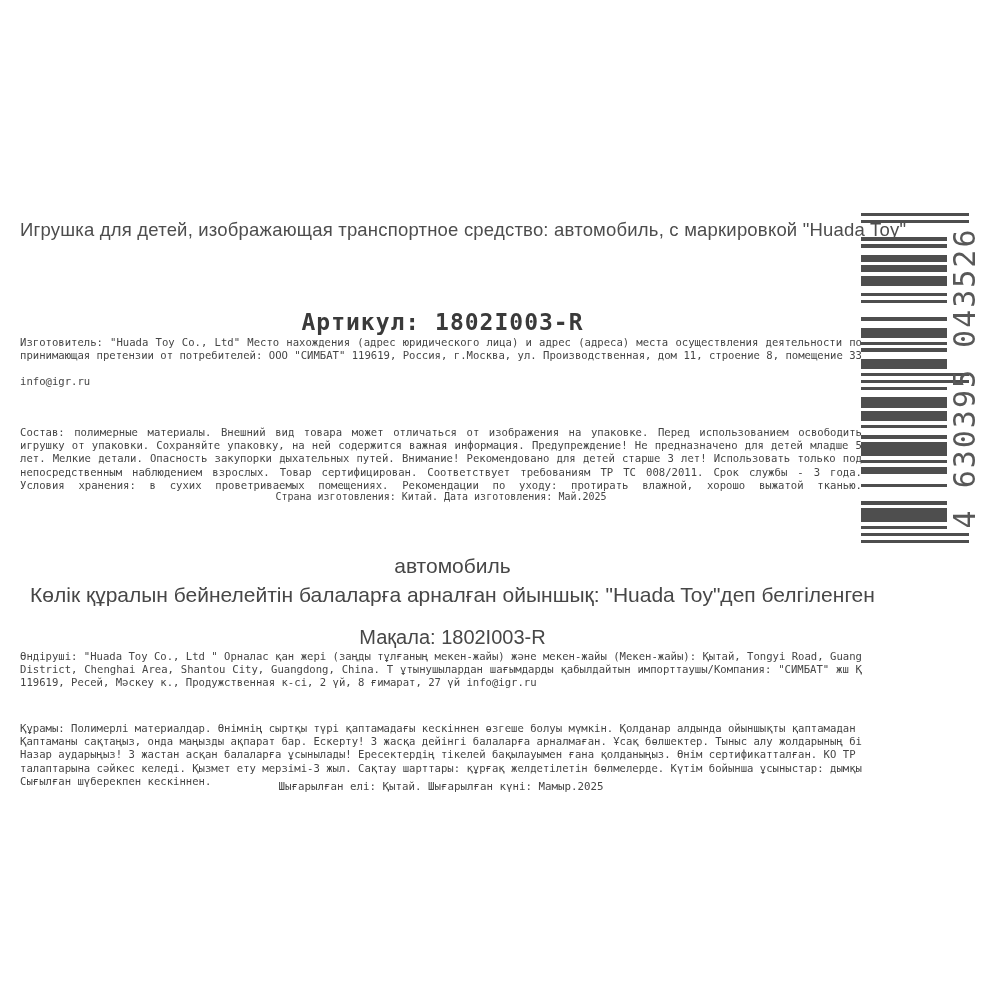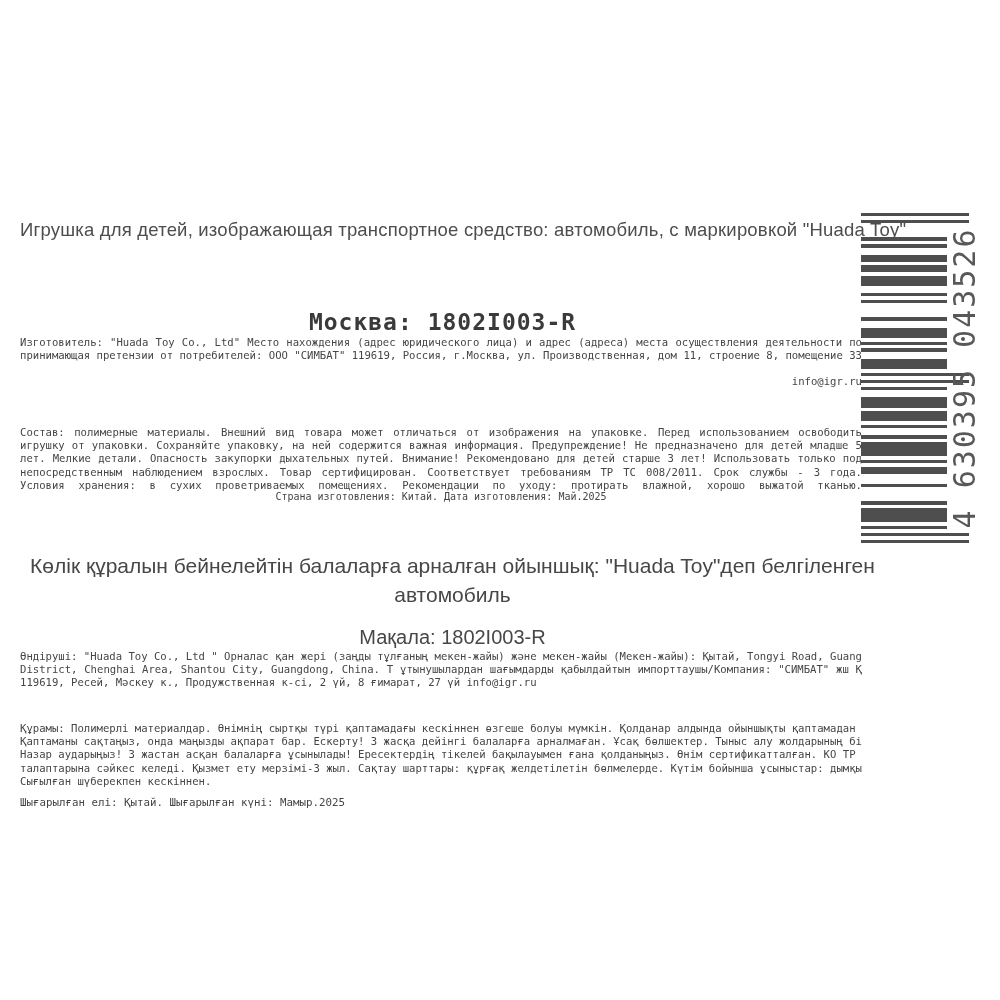--- a/index.html
+++ b/index.html
@@ -44,21 +44,21 @@
     text-align-last: justify;
     overflow: hidden;
   }
   .mono-block.last-left .tline:last-child {
     text-align-last: left;
   }
   .ru-manufacturer { top: 336px; }
   .ru-email {
     position: absolute;
     left: 20px; top: 375px; width: 842px;
-    text-align: right;
+    text-align: left;
     font-family: "DejaVu Sans Mono", monospace;
     font-size: 10.6px; line-height: 13.2px;
     color: #454545;
   }
   .ru-composition { top: 426px; }
   .ru-country {
     position: absolute;
     left: 20px; top: 491px; width: 842px;
     text-align: center;
     font-family: "DejaVu Sans Mono", monospace;
@@ -78,22 +78,22 @@
     position: absolute;
     left: 30px; top: 606px; width: 845px;
     text-align: center;
     font-size: 20px;
     color: #474747;
   }
   .kz-manufacturer { top: 650px; }
   .kz-composition { top: 722px; }
   .kz-country {
     position: absolute;
-    left: 20px; top: 796px; width: 842px;
-    text-align: left;
+    left: 20px; top: 780px; width: 842px;
+    text-align: center;
     font-family: "DejaVu Sans Mono", monospace;
     font-size: 10.8px;
     color: #454545;
   }
   
   .barcode-wrap {
     position: absolute;
     left: 761px; top: 313px;
     width: 330px; height: 130px;
     transform: rotate(-90deg);
@@ -119,41 +119,41 @@
     white-space: nowrap;
   }
 </style>
 </head>
 <body>
 
 <div class="page">
 
   <p class="ru-title">Игрушка для детей, изображающая транспортное средство: автомобиль, с маркировкой "Huada Toy"</p>
 
-  <p class="article-ru">Москва: 1802I003-R</p>
+  <p class="article-ru">Артикул: 1802I003-R</p>
 
   <div class="mono-block ru-manufacturer">
       <div class="tline">Изготовитель: "Huada Toy Co., Ltd" Место нахождения (адрес юридического лица) и адрес (адреса) места осуществления деятельности по</div>
       <div class="tline">принимающая претензии от потребителей: ООО "СИМБАТ" 119619, Россия, г.Москва, ул. Производственная, дом 11, строение 8, помещение 33</div>
     </div>
   <div class="ru-email">info@igr.ru</div>
 
   <div class="mono-block ru-composition">
       <div class="tline">Состав: полимерные материалы. Внешний вид товара может отличаться от изображения на упаковке. Перед использованием освободить</div>
       <div class="tline">игрушку от упаковки. Сохраняйте упаковку, на ней содержится важная информация. Предупреждение! Не предназначено для детей младше 5</div>
       <div class="tline">лет. Мелкие детали. Опасность закупорки дыхательных путей. Внимание! Рекомендовано для детей старше 3 лет! Использовать только под</div>
       <div class="tline">непосредственным наблюдением взрослых. Товар сертифицирован. Соответствует  требованиям ТР ТС 008/2011. Срок службы - 3 года.</div>
       <div class="tline">Условия хранения: в сухих проветриваемых помещениях. Рекомендации по уходу: протирать влажной, хорошо выжатой тканью.</div>
     </div>
 
   <div class="ru-country">Страна изготовления: Китай. Дата изготовления: Май.2025</div>
 
   <div class="kz-title">
+    <div>автомобиль</div>
     <div>Көлік құралын бейнелейтін балаларға арналған ойыншық: "Huada Toy"деп белгіленген</div>
-    <div>автомобиль</div>
   </div>
 
   <p class="article-kz">Мақала: 1802I003-R</p>
 
   <div class="mono-block last-left kz-manufacturer">
       <div class="tline">Өндіруші: "Huada Toy Co., Ltd " Орналас қан жері (заңды тұлғаның мекен-жайы) және мекен-жайы (Мекен-жайы): Қытай, Tongyi Road, Guangyi</div>
       <div class="tline">District, Chenghai Area, Shantou City, Guangdong, China. Т ұтынушылардан шағымдарды қабылдайтын импорттаушы/Компания: "СИМБАТ" жш Қ</div>
       <div class="tline">119619, Ресей, Мәскеу к., Продужственная к-сі, 2 үй, 8 ғимарат, 27 үй info@igr.ru</div>
     </div>
 

